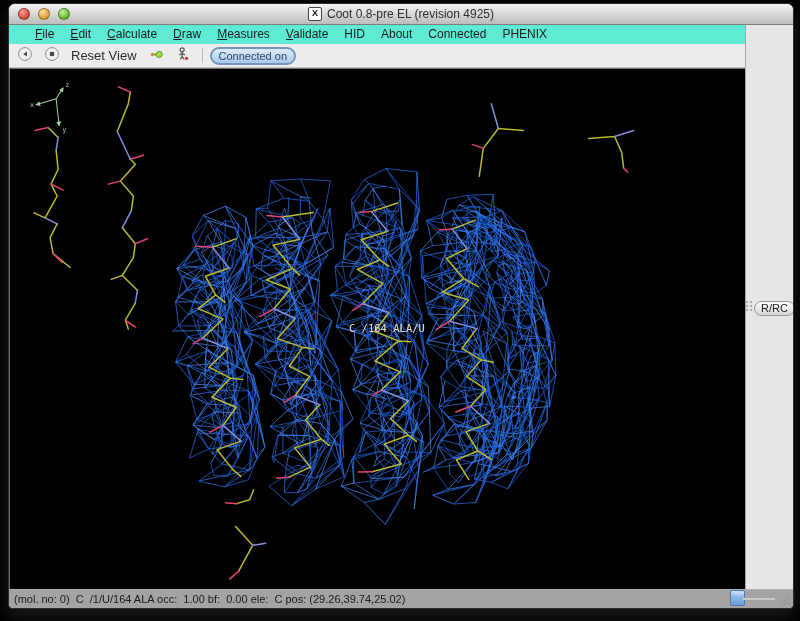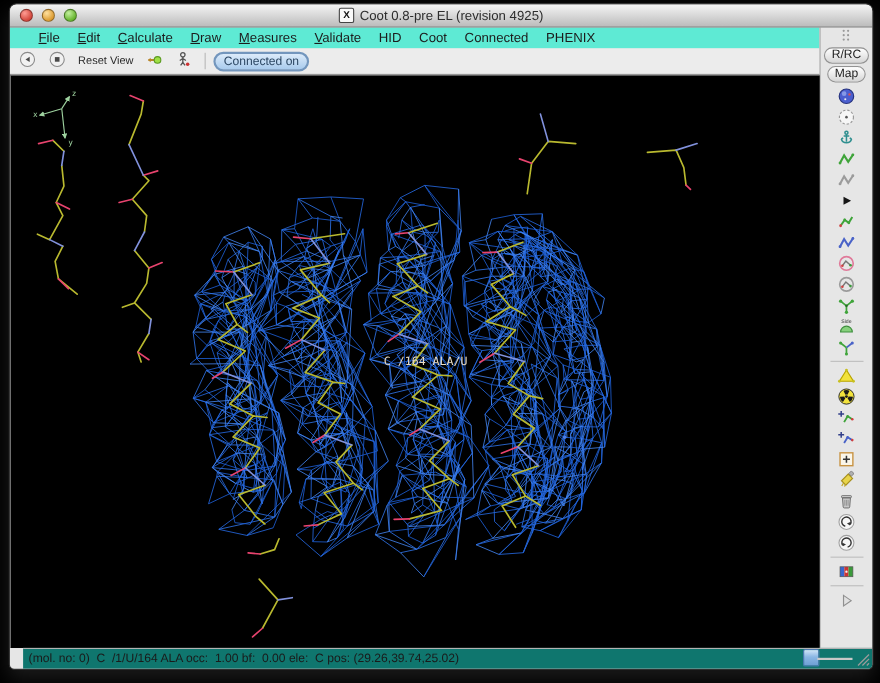--- a/index.html
+++ b/index.html
@@ -19,38 +19,38 @@
   .xicon{width:12px;height:12px;background:#fafafa;border:1px solid #444;font-size:9px;line-height:11px;
          text-align:center;color:#111;font-weight:bold;border-radius:2px;}
   .wbody{flex:1;display:flex;min-height:0;}
   .main{flex:1;display:flex;flex-direction:column;min-width:0;}
   .menubar{height:19px;background:#5eead4;display:flex;align-items:flex-start;padding-left:18px;
            font-size:12px;color:#1c1c1c;flex:0 0 auto;}
   .menu-item{padding:2px 8px;cursor:default;}
   .menu-item u{text-decoration:underline;}
   .toolbar{height:23px;background:#ececec;display:flex;align-items:center;gap:3px;padding:0 4px;
            border-bottom:1px solid #c2c2c2;flex:0 0 auto;}
-  .tbtn{display:flex;gap:4px;font-size:10px;color:#2a2a2a;padding:1px 4px;border-radius:3px;}
+  .tbtn{display:flex;gap:4px;font-size:13px;color:#2a2a2a;padding:1px 4px;border-radius:3px;}
   .tsep{width:1px;height:15px;background:#b8b8b8;margin:0 4px;}
   .pill{background:linear-gradient(#dcebfa,#a9cbed);border:2px solid #7396bd;border-radius:10px;
         font-size:11px;color:#2c4763;padding:0px 7px;line-height:14px;white-space:nowrap;}
   .canvas{flex:1;position:relative;background:#000;border-top:1px solid #6f6f6f;border-left:1px solid #6f6f6f;
           min-height:0;}
   .canvas svg{display:block;width:100%;height:100%;}
-  .right{width:47px;background:#e6e6e6;border-left:1px solid #a8a8a8;display:flex;flex-direction:column;
+  .right{width:47px;background:#e6e6e6;border-left:1px solid #a8a8a8;display:flex;flex-direction:row;
          align-items:center;flex:0 0 auto;}
   .rgrip{height:14px;margin-top:2px;display:grid;grid-template-columns:repeat(2,4px);grid-auto-rows:4px;}
   .rgrip i{width:2px;height:2px;border-radius:50%;background:#9a9a9a;display:block;}
   .sbtn{background:linear-gradient(#ffffff,#d6d6d6);border:1px solid #939393;border-radius:9px;
         font-size:11px;color:#222;padding:0 6px;line-height:13px;margin-top:2px;white-space:nowrap;}
   .tools{display:flex;flex-direction:column;align-items:center;margin-top:3px;}
   .tool{width:24px;height:19px;display:flex;align-items:center;justify-content:center;}
   .vsep{width:30px;border-top:1px solid #bdbdbd;margin:3px 0;}
-  .statusbar{height:18px;background:#0f766e;border-top:1px solid #b2b2b2;display:flex;align-items:center;
-             font-size:11px;color:#1a1a1a;padding-left:5px;position:relative;flex:0 0 auto;margin-left:12px;}
+  .statusbar{height:18px;background:#a3a3a3;border-top:1px solid #b2b2b2;display:flex;align-items:center;
+             font-size:11px;color:#1a1a1a;padding-left:5px;position:relative;flex:0 0 auto;}
   .status-text{white-space:pre;}
   .sb-track{position:absolute;right:18px;bottom:8px;width:32px;height:2px;background:#c8c8c8;}
   .sb-handle{position:absolute;right:48px;bottom:2px;width:13px;height:14px;border:1px solid #4a78b0;border-radius:2px;
              background:linear-gradient(#cfe4f8,#8ab6e4 45%,#6d9fd4);}
   .resize-grip{position:absolute;right:1px;bottom:1px;width:15px;height:15px;}
 </style>
 </head>
 <body>
 
 <div class="window">
@@ -70,21 +70,21 @@
   <div class="wbody">
     <div class="main">
       <div class="menubar">
           <span class="menu-item"><u>F</u>ile</span>
           <span class="menu-item"><u>E</u>dit</span>
           <span class="menu-item"><u>C</u>alculate</span>
           <span class="menu-item"><u>D</u>raw</span>
           <span class="menu-item"><u>M</u>easures</span>
           <span class="menu-item"><u>V</u>alidate</span>
           <span class="menu-item">HID</span>
-          <span class="menu-item">Coot</span>
+          <span class="menu-item">About</span>
           <span class="menu-item">Connected</span>
           <span class="menu-item">PHENIX</span>
         </div>
 
       <div class="toolbar">
         <span class="tbtn">
             <span id="ic-back"><svg viewBox="0 0 16 16" width="16" height="16">
                 <circle cx="8" cy="8" r="6.4" fill="#f1f1f1" stroke="#8a8a8a"></circle>
                 <path d="M10 5.6 L6.2 8 L10 10.4 Z" fill="#4a4a4a"></path>
               </svg></span>

